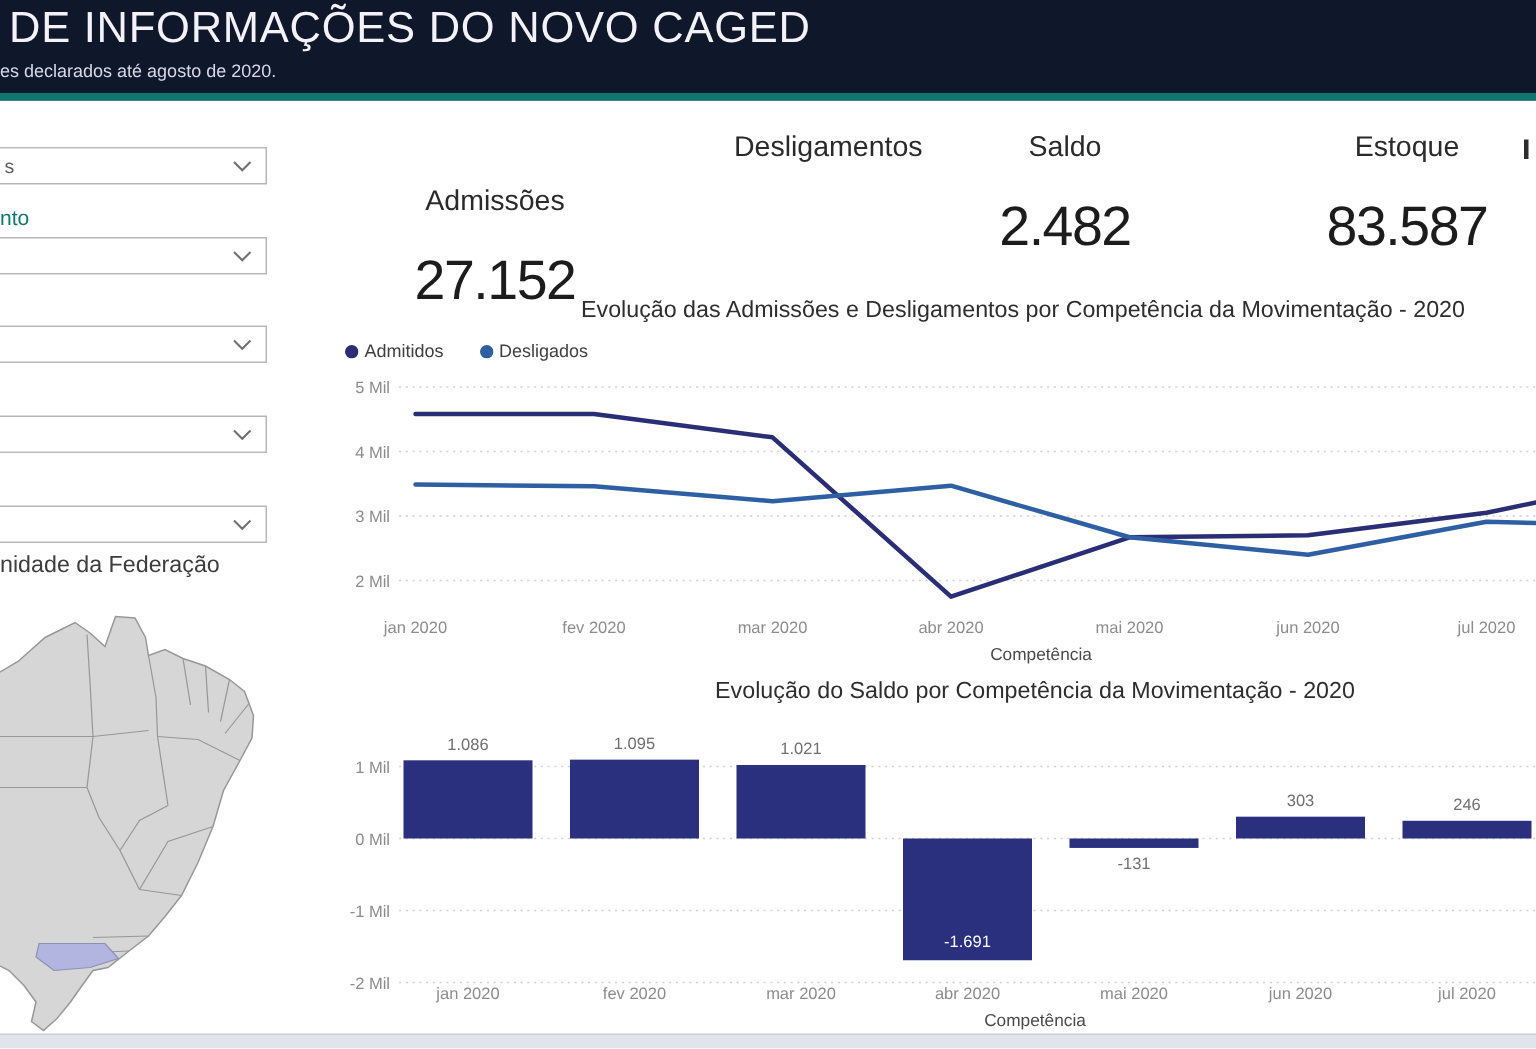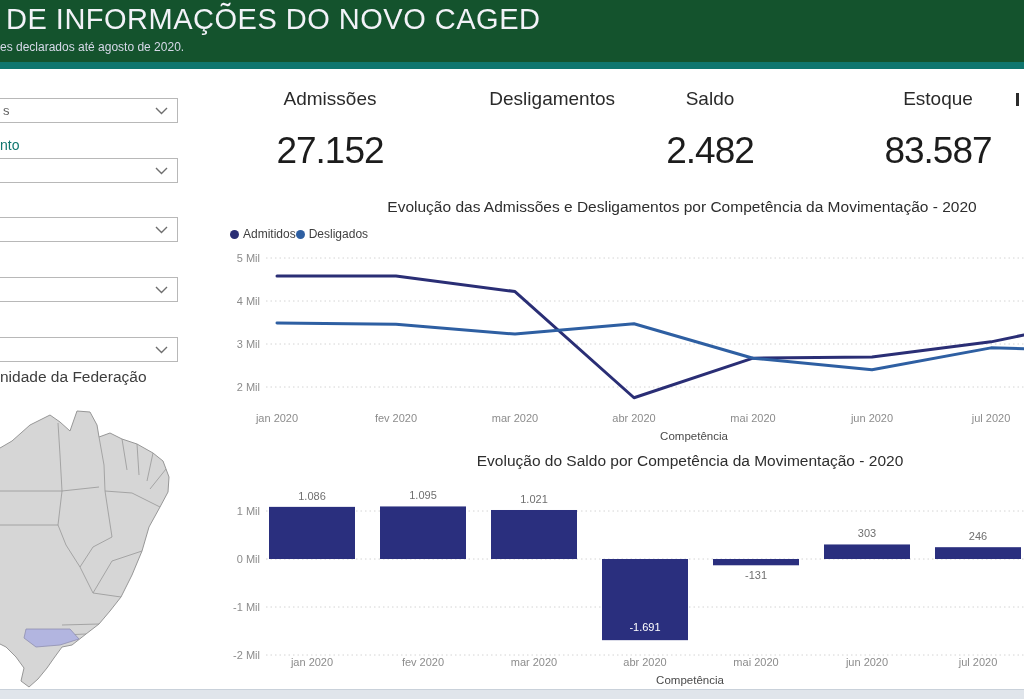--- a/index.html
+++ b/index.html
@@ -1,20 +1,20 @@
 <!DOCTYPE html>
 <html><head>
 <meta charset="utf-8">
 <style>
   html,body{margin:0;padding:0;background:#fff;}
   .page{position:relative;width:1024px;height:699px;overflow:hidden;background:#fff;
         font-family:"Liberation Sans",sans-serif;}
   
-  .header{position:absolute;left:0;top:0;width:1024px;height:62px;background:#14532d;
-          border-bottom:7px solid #0f766e;}
+  .header{position:absolute;left:0;top:0;width:1024px;height:62px;background:#0f172a;
+          border-bottom:5px solid #0f766e;}
   .header-title{position:absolute;left:6px;top:3px;font-size:29px;color:#f2f2f8;
                 letter-spacing:.5px;white-space:nowrap;}
   .header-sub{position:absolute;left:0;top:40px;font-size:12px;color:#d7d9e9;white-space:nowrap;}
   
   .dd{position:absolute;left:-8px;width:186px;height:25px;background:#fff;
       border:1px solid #b8b8b8;box-sizing:border-box;}
   .dd-val{position:absolute;left:10px;top:4px;font-size:13px;color:#5f5f5f;}
   .chev{position:absolute;right:9px;top:8px;}
   .flabel{position:absolute;left:0;font-size:14px;color:#0f766e;white-space:nowrap;}
   .map-title{position:absolute;left:0;top:368px;font-size:15.5px;color:#3d3d3d;white-space:nowrap;}
@@ -23,21 +23,21 @@
   .state-lines path{fill:none;stroke:#979797;stroke-width:.8;}
   
   .kpi{position:absolute;top:88px;width:200px;text-align:center;}
   .kpi-label{font-size:19px;color:#2a2a2a;}
   .kpi-value{margin-top:20px;font-size:37px;color:#1c1c1c;letter-spacing:-1px;}
   .kpi-frag{position:absolute;left:1016px;top:93px;width:3px;height:13px;background:#2b2b2b;}
   
   .chart{position:absolute;left:230px;width:794px;}
   .chart-title{position:absolute;transform:translateX(-50%);white-space:nowrap;
                font-size:15.5px;color:#2e2e2e;}
-  .legend{position:absolute;left:0;top:31px;display:flex;gap:0;align-items:center;}
+  .legend{position:absolute;left:0;top:31px;display:flex;gap:24px;align-items:center;}
   .leg{display:inline-flex;align-items:center;gap:4px;font-size:12px;color:#3f3f3f;cursor:pointer;}
   svg text.tick{font-family:"Liberation Sans",sans-serif;font-size:11px;fill:#8c8c8c;}
   svg text.dlabel{font-family:"Liberation Sans",sans-serif;font-size:11px;fill:#6f6f6f;}
   svg text.dlabel-in{font-family:"Liberation Sans",sans-serif;font-size:11px;fill:#ffffff;}
   svg text.axis-title{font-family:"Liberation Sans",sans-serif;font-size:11.5px;fill:#4a4a4a;}
   .grid{stroke:#d4d4d4;stroke-width:1;stroke-dasharray:1.5 3;}
   
   .bottom-strip{position:absolute;left:0;top:689px;width:1024px;height:10px;
                 background:#e0e5eb;border-top:1px solid #c9d1da;}
 </style>
@@ -109,21 +109,21 @@
         <path d="M122 44 L127 75"></path>
         <path d="M137 49 L139 80"></path>
         <path d="M153 58 L147 86"></path>
         <path d="M166 74 L150 94"></path>
         <path d="M160 112 L132 98 L105 96"></path>
       </g>
       <polygon stroke="#8f8fb0" stroke-width="0.8" points="26,234 70,234 79,244 60,250 36,252 24,243" fill="#b2b5e0"></polygon>
     </svg>
   </div>
 
-  <div class="kpi" style="left:230px;">
+  <div class="kpi" style="left:230px;margin-top:36px;">
     <div class="kpi-label">Admissões</div>
     <div class="kpi-value">27.152</div>
   </div>
   <div class="kpi" style="left:415px;text-align:right;">
     <div class="kpi-label">Desligamentos</div>
   </div>
   <div class="kpi" style="left:610px;">
     <div class="kpi-label">Saldo</div>
     <div class="kpi-value">2.482</div>
   </div>

